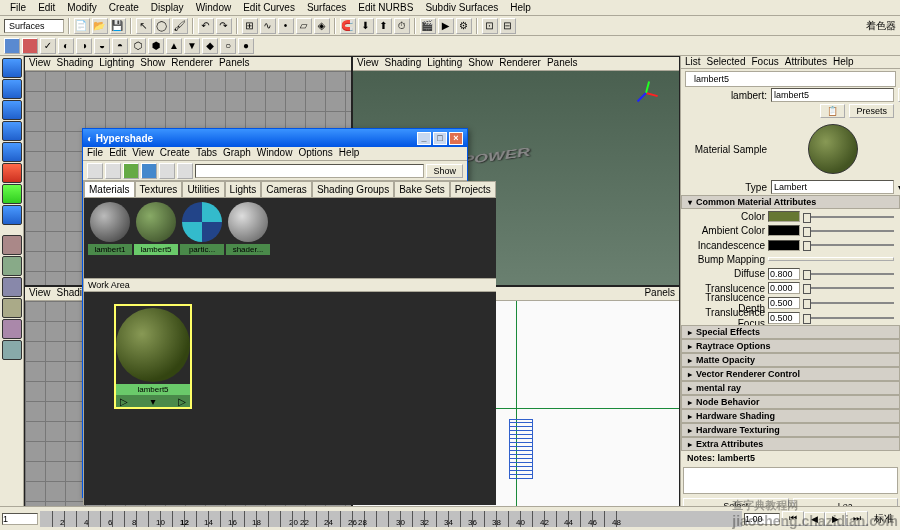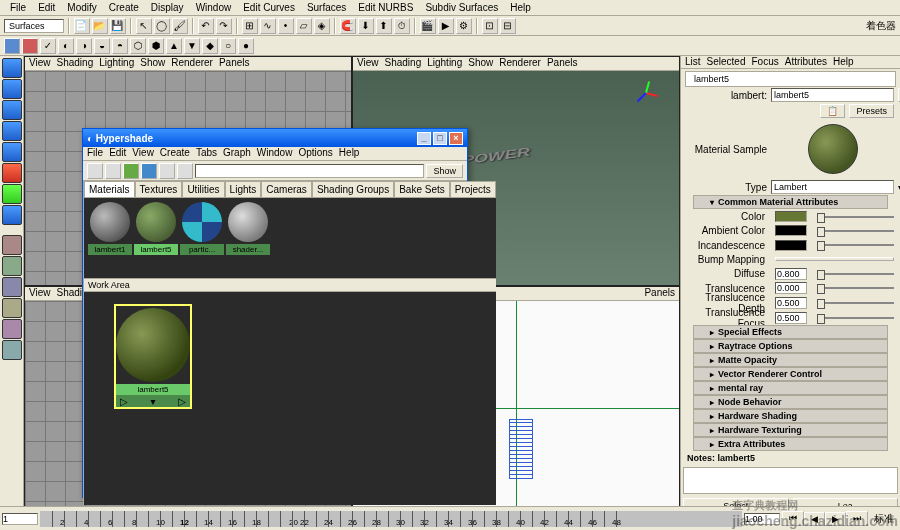--- a/index.html
+++ b/index.html
@@ -25,24 +25,24 @@
 .vp-white { background: #fff; }
 .vp-obj { position: absolute; top: 55%; left: 48%; width: 24px; height: 60px; border: 1px solid #3060cc; background: repeating-linear-gradient(0deg, transparent, transparent 3px, #3060cc 3px, #3060cc 4px); }
 .rightpanel { width: 220px; background: #ece9d8; border-left: 1px solid #aca899; display: flex; flex-direction: column; overflow: hidden; }
 .rp-menu { height: 14px; display: flex; gap: 6px; padding: 0 4px; font-size: 9px; border-bottom: 1px solid #aca899; }
 .rp-tab { background: #fff; border: 1px solid #aca899; padding: 2px 8px; margin: 2px 4px 0 4px; font-size: 9px; }
 .rp-row { display: flex; align-items: center; padding: 1px 6px; gap: 4px; font-size: 9px; }
 .rp-row label { flex: 0 0 80px; text-align: right; }
 .rp-row input[type=text] { flex: 1; border: 1px inset #aca899; font-size: 9px; padding: 1px 2px; }
 .rp-btn { background: #ece9d8; border: 1px outset #fff; padding: 1px 6px; font-size: 9px; }
 .swatch { width: 50px; height: 50px; background: radial-gradient(circle at 35% 35%, #889955, #445522 70%); border: 1px solid #333; border-radius: 50%; margin: 4px auto; }
-.rp-section { background: #d4d0c8; border: 1px solid #aca899; margin: 0 12px; padding: 1px 16px; font-weight: bold; font-size: 9px; display: flex; align-items: center; }
+.rp-section { background: #d4d0c8; border: 1px solid #aca899; margin: 0 0; padding: 1px 6px; font-weight: bold; font-size: 9px; display: flex; align-items: center; }
 .rp-section::before { content: "▸"; margin-right: 4px; font-size: 8px; }
 .rp-section.open::before { content: "▾"; }
-.attr-row { display: flex; align-items: center; padding: 0 6px; gap: 10px; font-size: 9px; height: 15px; }
+.attr-row { display: flex; align-items: center; padding: 0 6px; gap: 3px; font-size: 9px; height: 15px; }
 .attr-row label { flex: 0 0 78px; text-align: right; }
 .attr-row .colorbox { width: 32px; height: 11px; background: #000; border: 1px inset #aca899; }
 .attr-row .slider { flex: 1; height: 2px; background: #888; position: relative; }
 .attr-row .slider::after { content: ""; position: absolute; left: 0; top: -3px; width: 6px; height: 8px; background: #ece9d8; border: 1px solid #555; }
 .attr-row input.num { width: 32px; border: 1px inset #aca899; font-size: 9px; text-align: left; padding: 0 1px; }
 .notes { border: 1px solid #aca899; margin: 2px; background: #fff; height: 28px; }
 .bottom-btns { display: flex; gap: 4px; padding: 2px; }
 .bottom-btns button { flex: 1; font-size: 9px; padding: 2px; background: #ece9d8; border: 1px outset #fff; }
 
 
@@ -448,21 +448,21 @@
       <div class="tick" style="left: 264px;"></div>
       <div class="tnum" style="left: 260px;">22</div>
       <div class="tick" style="left: 276px;"></div>
       <div class="tick" style="left: 288px;"></div>
       <div class="tnum" style="left: 284px;">24</div>
       <div class="tick" style="left: 300px;"></div>
       <div class="tick" style="left: 312px;"></div>
       <div class="tnum" style="left: 308px;">26</div>
       <div class="tick" style="left: 324px;"></div>
       <div class="tick" style="left: 336px;"></div>
-      <div class="tnum" style="left: 332px; margin-top: 43px;">28</div>
+      <div class="tnum" style="left: 318px; margin-top: 43px;">28</div>
       <div class="tick" style="left: 348px;"></div>
       <div class="tick" style="left: 360px;"></div>
       <div class="tnum" style="left: 356px;">30</div>
       <div class="tick" style="left: 372px;"></div>
       <div class="tick" style="left: 384px;"></div>
       <div class="tnum" style="left: 380px;">32</div>
       <div class="tick" style="left: 396px;"></div>
       <div class="tick" style="left: 408px;"></div>
       <div class="tnum" style="left: 404px;">34</div>
       <div class="tick" style="left: 420px;"></div>

